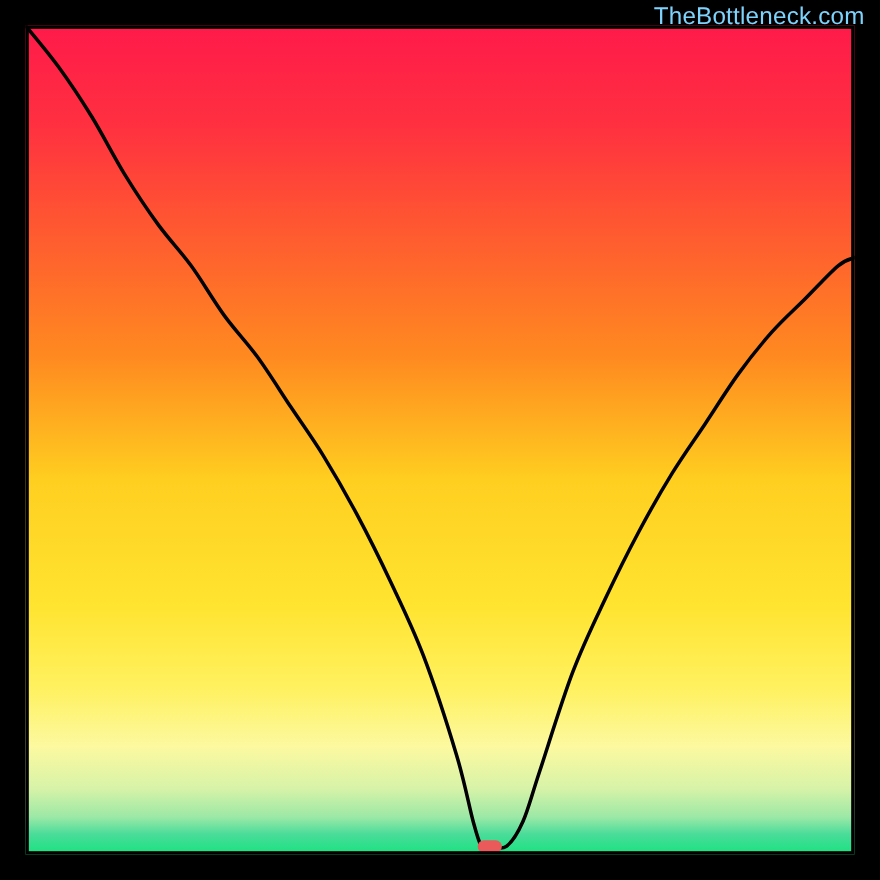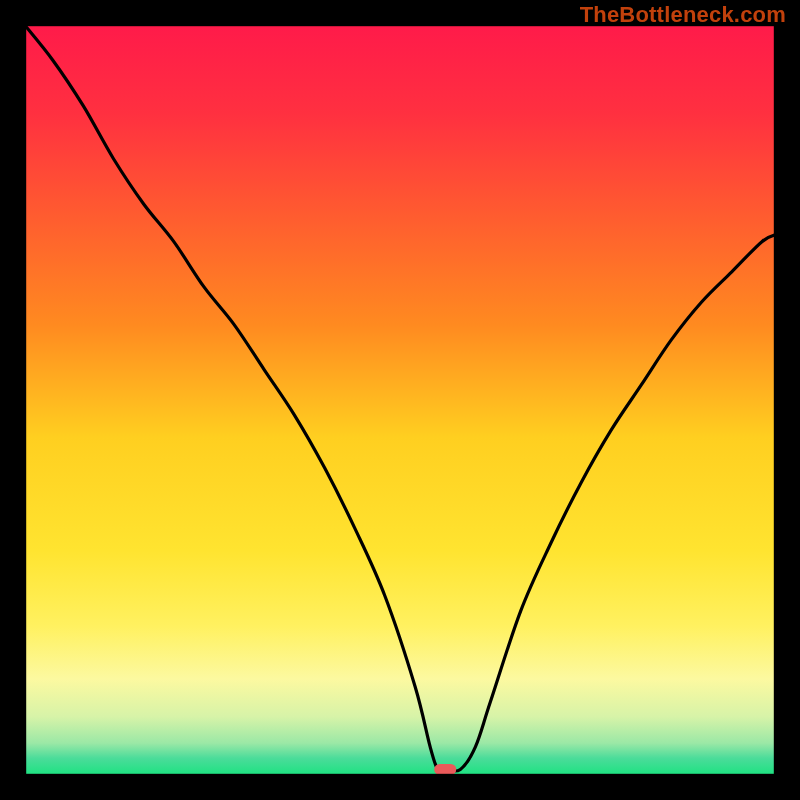--- a/index.html
+++ b/index.html
@@ -15,22 +15,22 @@
     height: 800px;
     background: #000;
     position: relative;
   }
   .watermark {
     position: absolute;
     top: 2px;
     right: 14px;
     font-family: Arial, Helvetica, sans-serif;
     font-size: 22px;
-    font-weight: bold;
-    color: #c2410c;
+    font-weight: normal;
+    color: #7dd3fc;
     letter-spacing: 0.2px;
   }
   .plot {
     position: absolute;
     left: 23px;
     top: 23px;
     width: 754px;
     height: 754px;
   }
   .plot svg {

